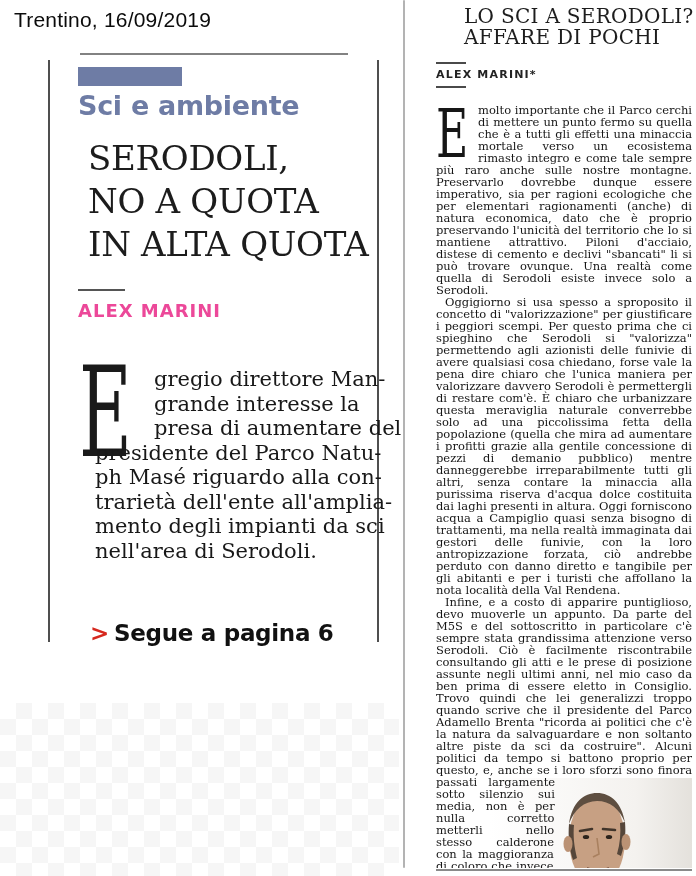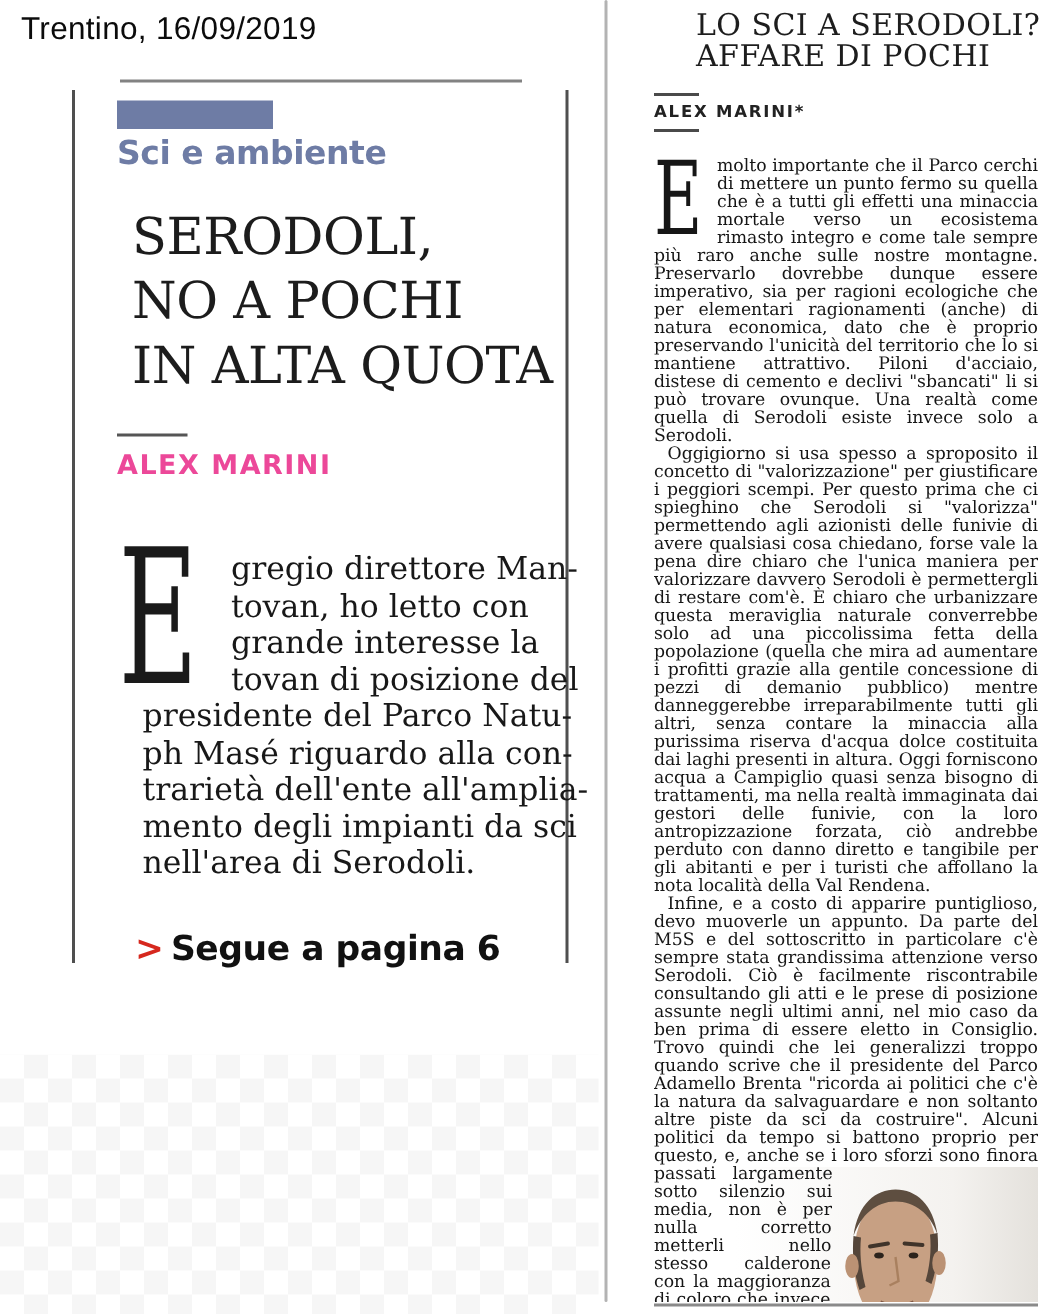--- a/index.html
+++ b/index.html
@@ -11,21 +11,21 @@
                font-size:21px;color:#0b0b0b;letter-spacing:.2px;}
 
   
   .rule{position:absolute;background:#7d7d7d;}
   .lc-top-rule{left:80px;top:53px;width:268px;height:2px;background:#828282;}
   .lc-vrule-left{left:48px;top:60px;width:2px;height:582px;background:#4f4f4f;}
   .lc-vrule-right{left:377px;top:60px;width:2px;height:582px;background:#4f4f4f;}
 
   .kicker-bar{position:absolute;left:78px;top:67px;width:104px;height:19px;background:var(--accent-slate);}
   .kicker-label{position:absolute;left:78px;top:90px;font-family:"DejaVu Sans",sans-serif;
-                font-weight:bold;font-size:22px;color:var(--accent-slate);letter-spacing:-.3px;}
+                font-weight:bold;font-size:27px;color:var(--accent-slate);letter-spacing:-.3px;}
 
   .headline{position:absolute;left:88px;top:137px;width:300px;}
   .headline-line{font-size:34px;line-height:43px;color:#1c1c1c;letter-spacing:-.3px;white-space:nowrap;}
 
   .headline-rule{left:78px;top:289px;width:47px;height:2px;background:#555;}
   .lc-byline{position:absolute;left:78px;top:300px;font-family:"DejaVu Sans",sans-serif;
              font-weight:bold;font-size:18px;letter-spacing:1px;color:#ec4899;}
 
   .lc-body{position:absolute;left:78px;top:367px;width:300px;}
   .lc-line{font-size:21px;line-height:24.5px;color:#181818;white-space:nowrap;margin-left:17px;}
@@ -77,35 +77,34 @@
   <div class="rule lc-top-rule"></div>
   <div class="rule lc-vrule-left"></div>
   <div class="rule lc-vrule-right"></div>
 
   <div class="kicker-bar"></div>
   <div class="kicker-label">Sci e ambiente</div>
 
   <div class="headline">
 
   <div class="headline-line">SERODOLI,</div>
-      <div class="headline-line">NO A POCHI</div>
+      <div class="headline-line">NO A QUOTA</div>
       <div class="headline-line">IN ALTA QUOTA</div>
     </div>
 
   <div class="rule headline-rule"></div>
   <div class="lc-byline">ALEX MARINI</div>
 
   <div class="lc-dropcap">E</div>
   <div class="lc-body">
     <div>
 
     <div class="lc-line indented">gregio direttore Man-</div>
-        <div class="lc-line indented">tovan, ho letto con</div>
         <div class="lc-line indented">grande interesse la</div>
-        <div class="lc-line indented">tovan di posizione del</div>
+        <div class="lc-line indented">presa di aumentare del</div>
       </div>
     <div>
 
     <div class="lc-line">presidente del Parco Natu-</div>
         <div class="lc-line">ph Masé riguardo alla con-</div>
         <div class="lc-line">trarietà dell'ente all'amplia-</div>
         <div class="lc-line">mento degli impianti da sci</div>
         <div class="lc-line">nell'area di Serodoli.</div>
       </div>
   </div>

